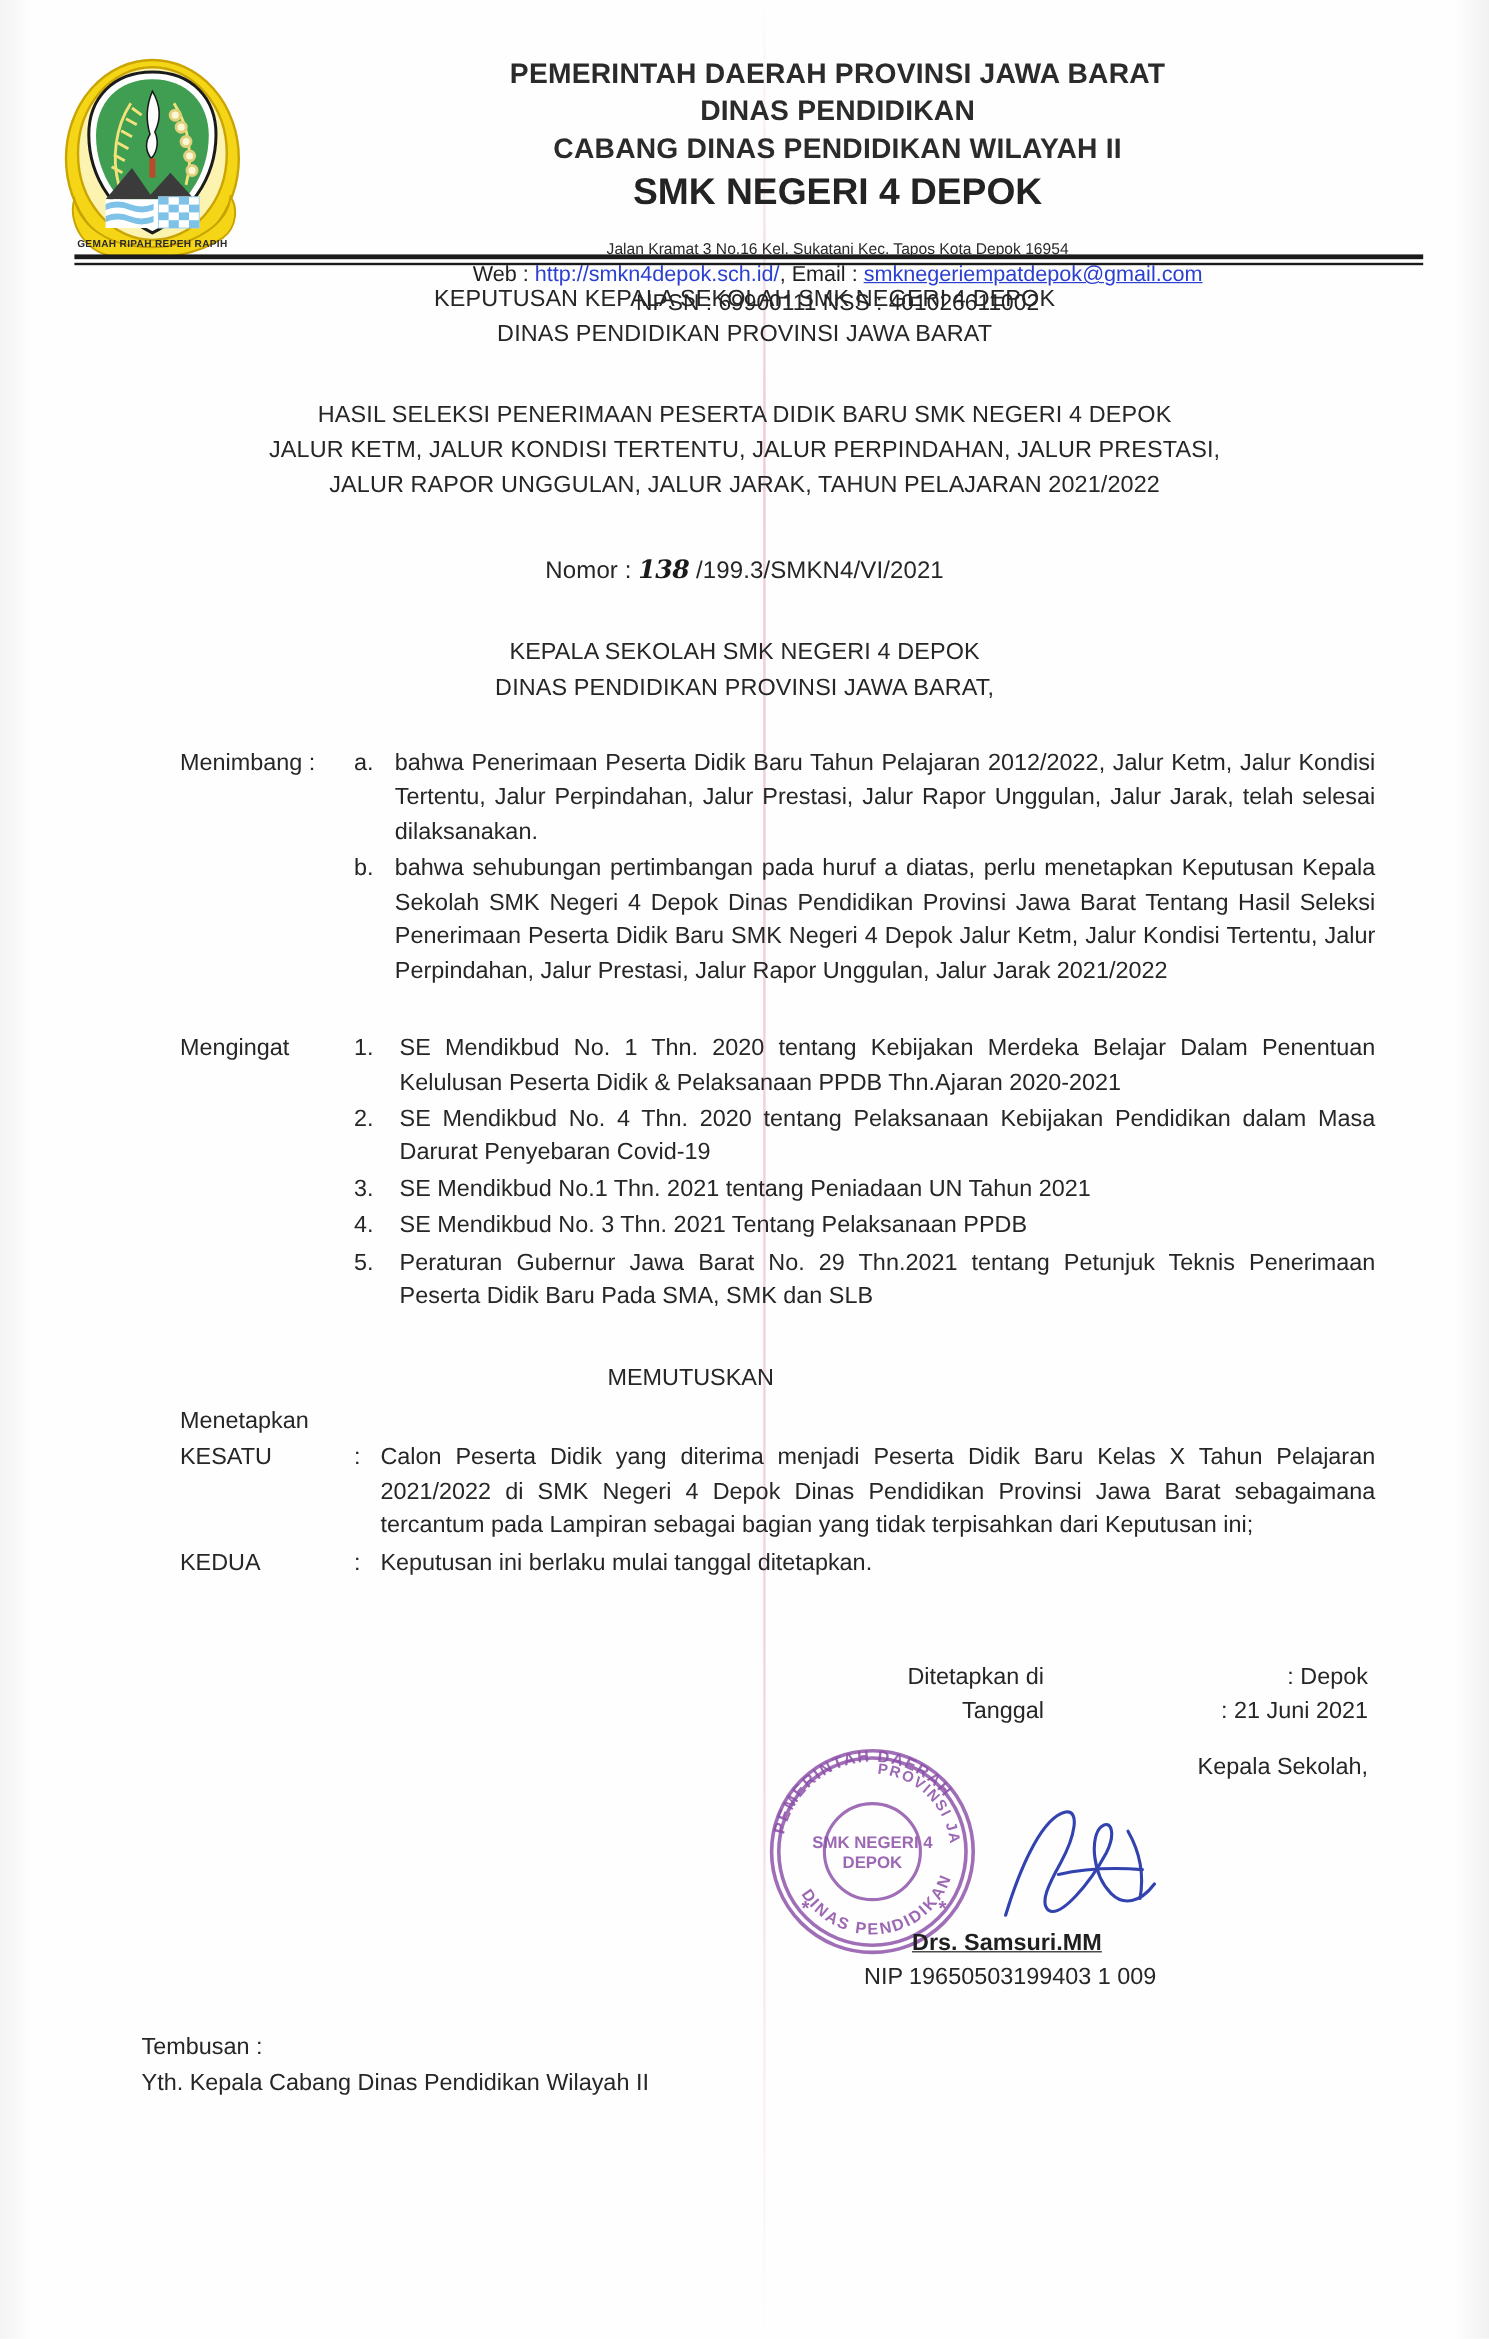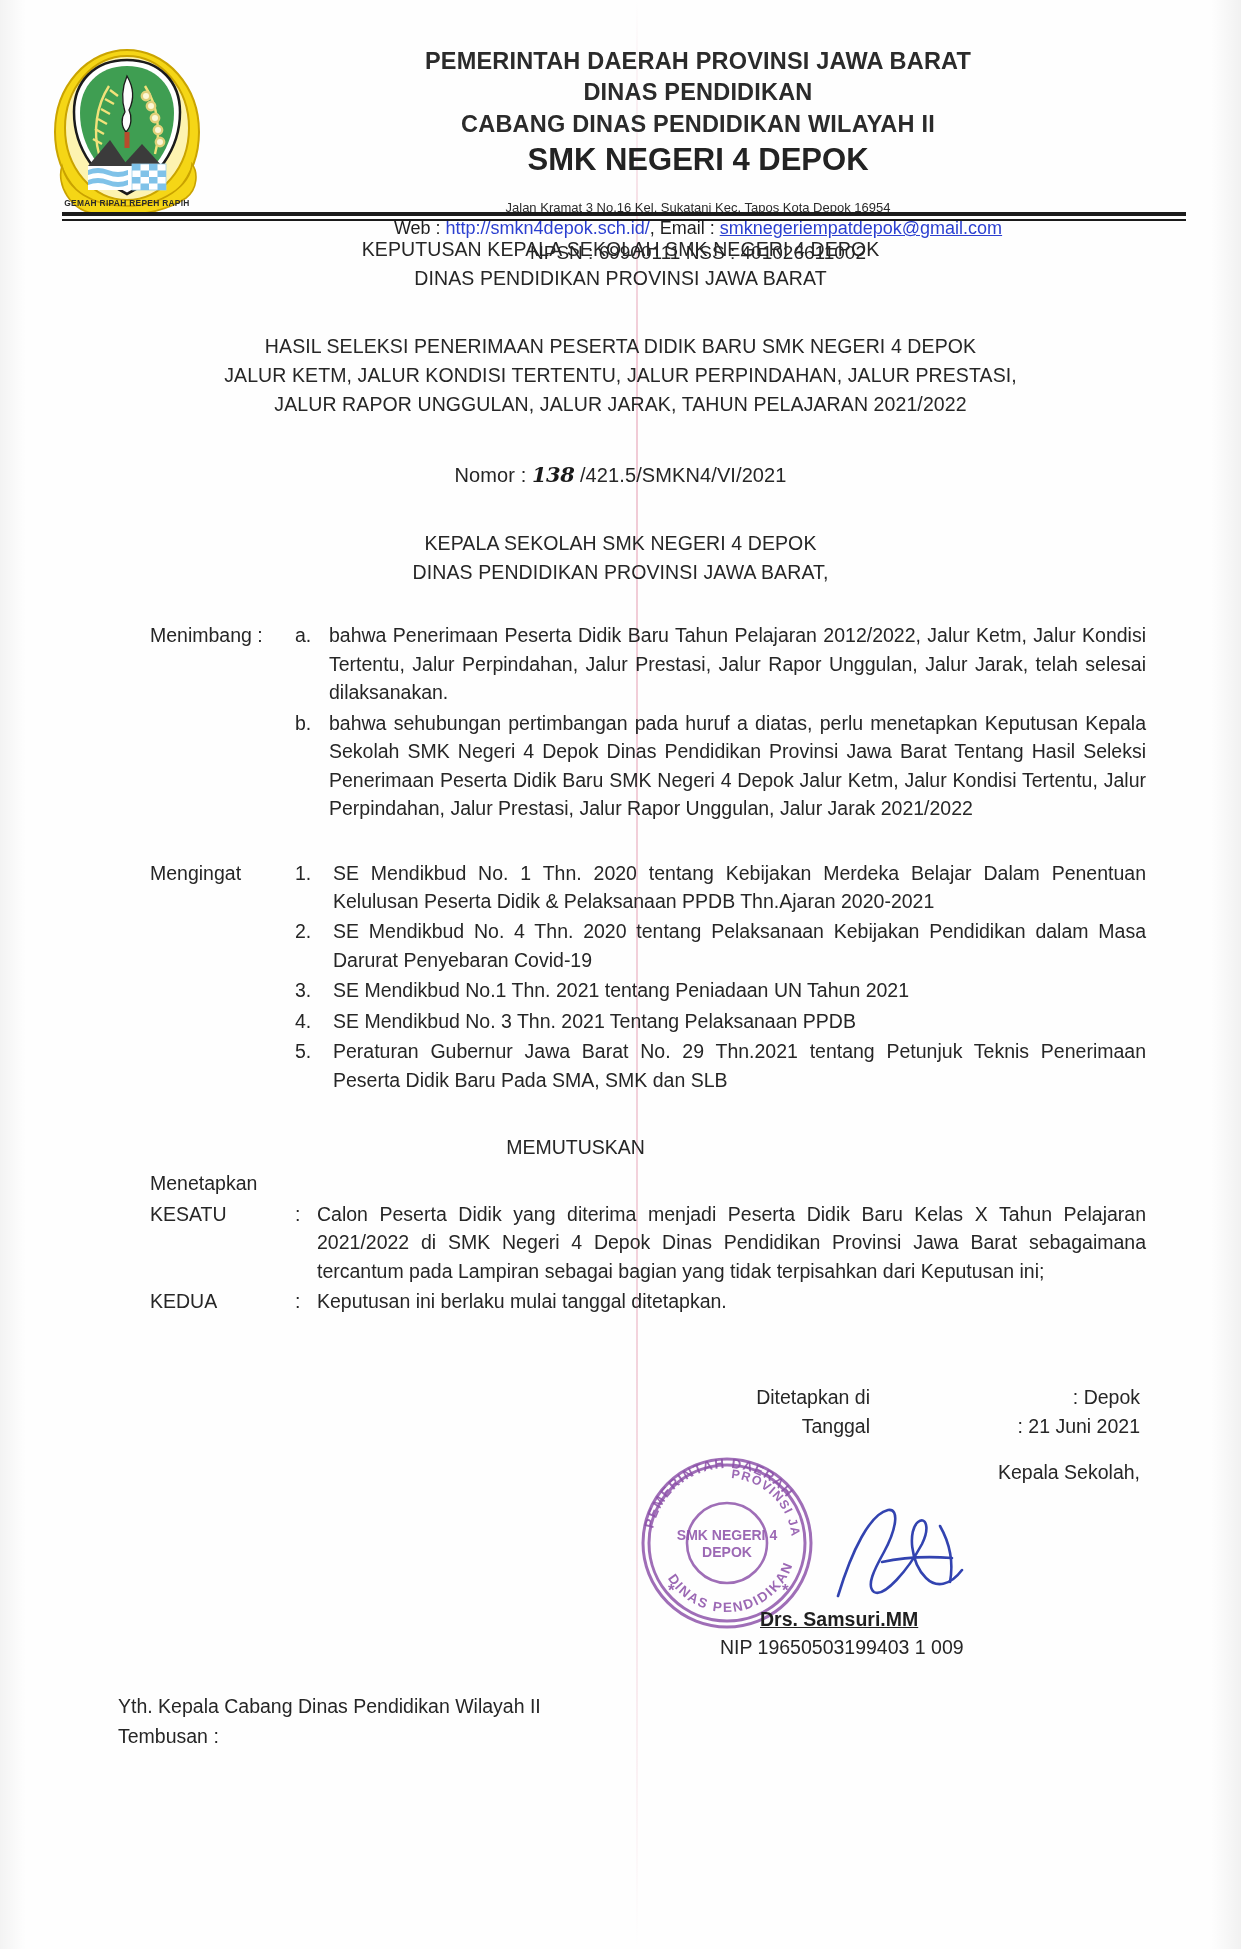--- a/index.html
+++ b/index.html
@@ -374,21 +374,21 @@
       <div>KEPUTUSAN KEPALA SEKOLAH SMK NEGERI 4 DEPOK</div>
       <div>DINAS PENDIDIKAN PROVINSI JAWA BARAT</div>
     </div>
 
     <div class="center-block judul-2">
       <div>HASIL SELEKSI PENERIMAAN PESERTA DIDIK BARU SMK NEGERI 4 DEPOK</div>
       <div>JALUR KETM, JALUR KONDISI TERTENTU, JALUR PERPINDAHAN, JALUR PRESTASI,</div>
       <div>JALUR RAPOR UNGGULAN, JALUR JARAK, TAHUN PELAJARAN 2021/2022</div>
     </div>
 
-    <div class="center-block nomor"><span>Nomor : </span><span class="hand">138</span><span> /421.5/SMKN4/VI/2021</span></div>
+    <div class="center-block nomor"><span>Nomor : </span><span class="hand">138</span><span> /199.3/SMKN4/VI/2021</span></div>
 
     <div class="center-block jabatan">
       <div>KEPALA SEKOLAH SMK NEGERI 4 DEPOK</div>
       <div>DINAS PENDIDIKAN PROVINSI JAWA BARAT,</div>
     </div>
 
     <div class="clause">
       <div class="clause-label">Menimbang :</div>
       <div class="clause-items">
         <div class="c-item">
@@ -497,17 +497,17 @@
         <path d="M52 62 C 70 58, 96 56, 122 58"></path>
         <path d="M110 26 C 118 40, 124 60, 120 82"></path>
       </g>
     </svg>
   </div>
 
   <div class="sig-name">Drs. Samsuri.MM</div>
   <div class="sig-nip">NIP  19650503199403 1 009</div>
 
   <div class="tembusan">
+    <div>Tembusan :</div>
     <div>Yth. Kepala Cabang Dinas Pendidikan Wilayah II</div>
-    <div>Tembusan :</div>
   </div>
 
 </div>
 
 </body></html>

